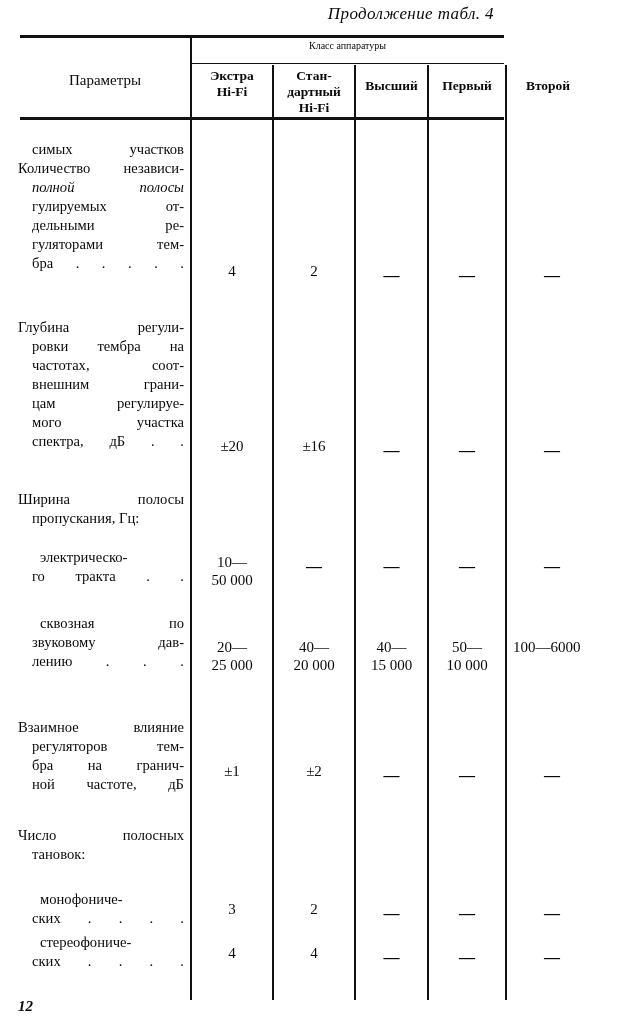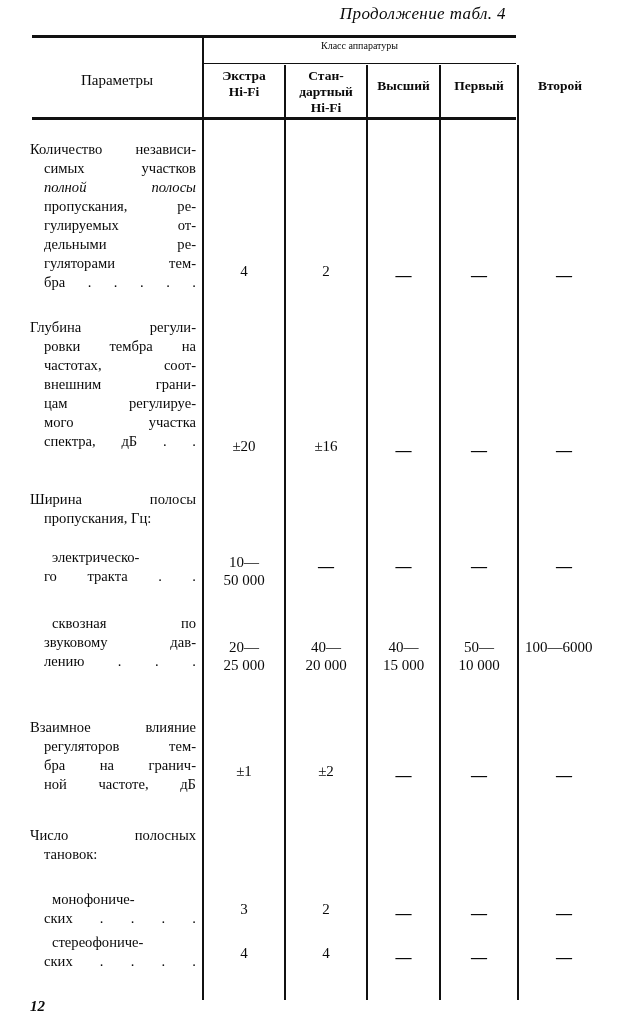--- a/index.html
+++ b/index.html
@@ -14,21 +14,20 @@
     font-family: "Liberation Serif", "DejaVu Serif", serif;
     color: #0a0a0a;
     overflow: hidden;
   }
 
   .page {
     position: absolute;
     inset: 0;
     width: 512px;
     height: 1024px;
-    margin-left: 12px;
   }
 
   
   .running-head {
     position: absolute;
     top: 4px;
     right: 18px;
     font-style: italic;
     font-size: 17px;
     letter-spacing: 0.4px;
@@ -172,24 +171,23 @@
   </div>
   <div class="hdr-col c3">
     <span>Первый</span>
   </div>
   <div class="hdr-col c4">
     <span>Второй</span>
   </div>
 
   <div id="body-rows">
       <div class="param" style="top: 140px;">
+        <span class="ln" style="padding-left: 14px;">симых участков</span>
         <span class="ln">Количество независи-</span>
-        <span class="ln" style="padding-left: 14px;">симых участков</span>
         <span class="ln" style="padding-left: 14px; font-style: italic;">полной полосы</span>
-        <span class="ln" style="padding-left: 14px;">пропускания, ре-</span>
         <span class="ln" style="padding-left: 14px;">гулируемых от-</span>
         <span class="ln" style="padding-left: 14px;">дельными ре-</span>
         <span class="ln" style="padding-left: 14px;">гуляторами тем-</span>
         <span class="ln" style="padding-left: 14px;">бра . . . . .</span>
       </div>
       <div class="val v0 numeric" style="top: 262px;">4</div>
       <div class="val v1 numeric" style="top: 262px;">2</div>
       <div class="val v2 dash" style="top: 266px;">—</div>
       <div class="val v3 dash" style="top: 266px;">—</div>
       <div class="val v4 dash" style="top: 266px;">—</div>

